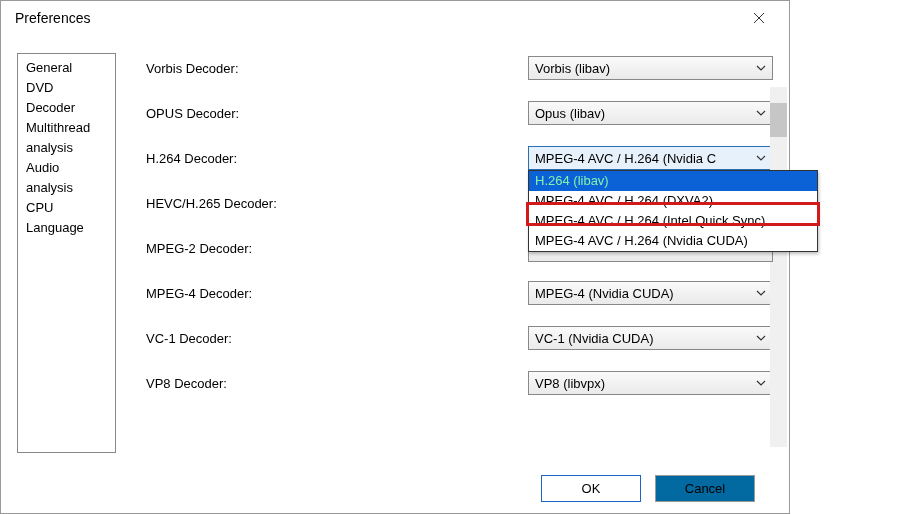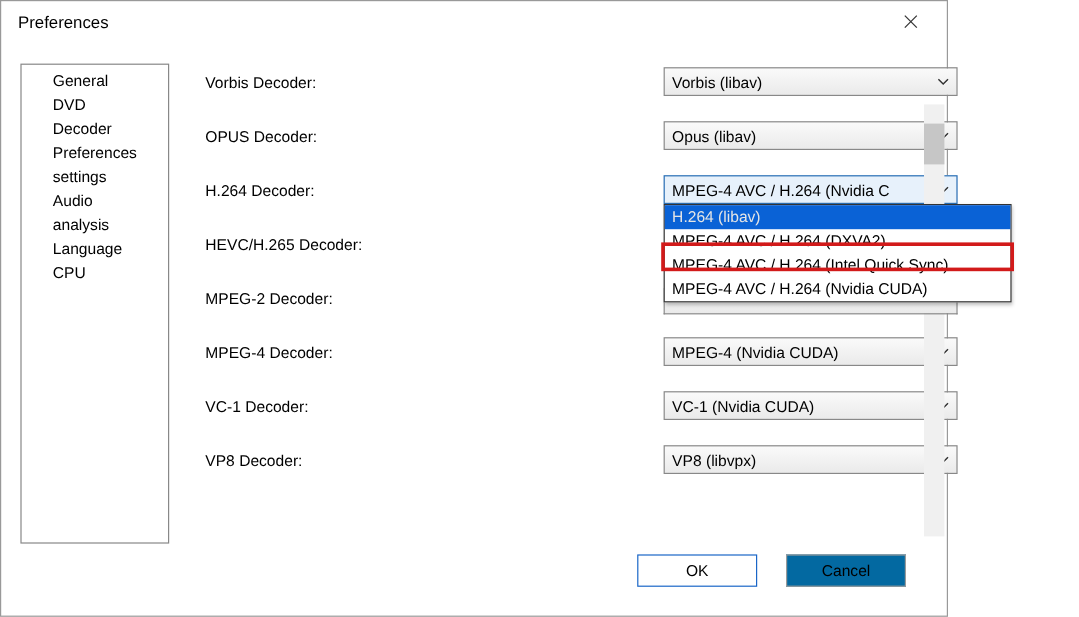--- a/index.html
+++ b/index.html
@@ -38,21 +38,21 @@
     position: absolute;
     top: 34px; left: 0; right: 0; bottom: 0;
     display: flex;
     padding: 18px 16px 16px 16px;
   }
   .sidebar {
     width: 200px;
     height: 400px;
     border: 1px solid #888;
     background: #fff;
-    padding: 4px 18px;
+    padding: 4px 0;
   }
   .sidebar-item {
     padding: 0px 8px;
     line-height: 20px;
     cursor: pointer;
   }
   .main {
     flex: 1;
     position: relative;
     padding-left: 30px;
@@ -103,21 +103,21 @@
   }
   .dd-item {
     padding: 1px 6px;
     line-height: 18px;
     white-space: nowrap;
     overflow: hidden;
     cursor: pointer;
   }
   .dd-item.hl {
     background: #0a62d6;
-    color: #e5e5e5;
+    color: #86efac;
   }
   .red-highlight {
     position: absolute;
     border: 3px solid #d21a1a;
     left: -3px;
     width: 294px;
     top: 55px;
     height: 24px;
     pointer-events: none;
     z-index: 20;
@@ -145,23 +145,23 @@
     position: absolute;
     top: 16px;
     left: 0;
     width: 17px;
     height: 34px;
     background: #c6c6c6;
   }
   .button-row {
     position: absolute;
     right: 34px;
-    bottom: 24px;
-    display: flex;
-    gap: 24px;
+    bottom: 11px;
+    display: flex;
+    gap: 14px;
   }
   .btn {
     width: 100px;
     height: 27px;
     border: 1px solid #9a9a9a;
     background: #0369a1;
     display: flex;
     align-items: center;
     justify-content: center;
     cursor: pointer;
@@ -185,24 +185,24 @@
       </svg>
     </div>
   </div>
 
   <div class="content">
 
     <div class="sidebar">
       <div class="sidebar-item">General</div>
       <div class="sidebar-item">DVD</div>
       <div class="sidebar-item">Decoder</div>
-      <div class="sidebar-item">Preferences settings</div>
+      <div class="sidebar-item">Multithread analysis</div>
       <div class="sidebar-item">Audio analysis</div>
+      <div class="sidebar-item">CPU</div>
       <div class="sidebar-item">Language</div>
-      <div class="sidebar-item">CPU</div>
     </div>
 
     <div class="main">
 
       <div class="row">
         <div class="label">Vorbis Decoder:</div>
         <div class="select">
           <span class="val">Vorbis (libav)</span>
           <span class="chev">
               <svg width="10" height="6">

